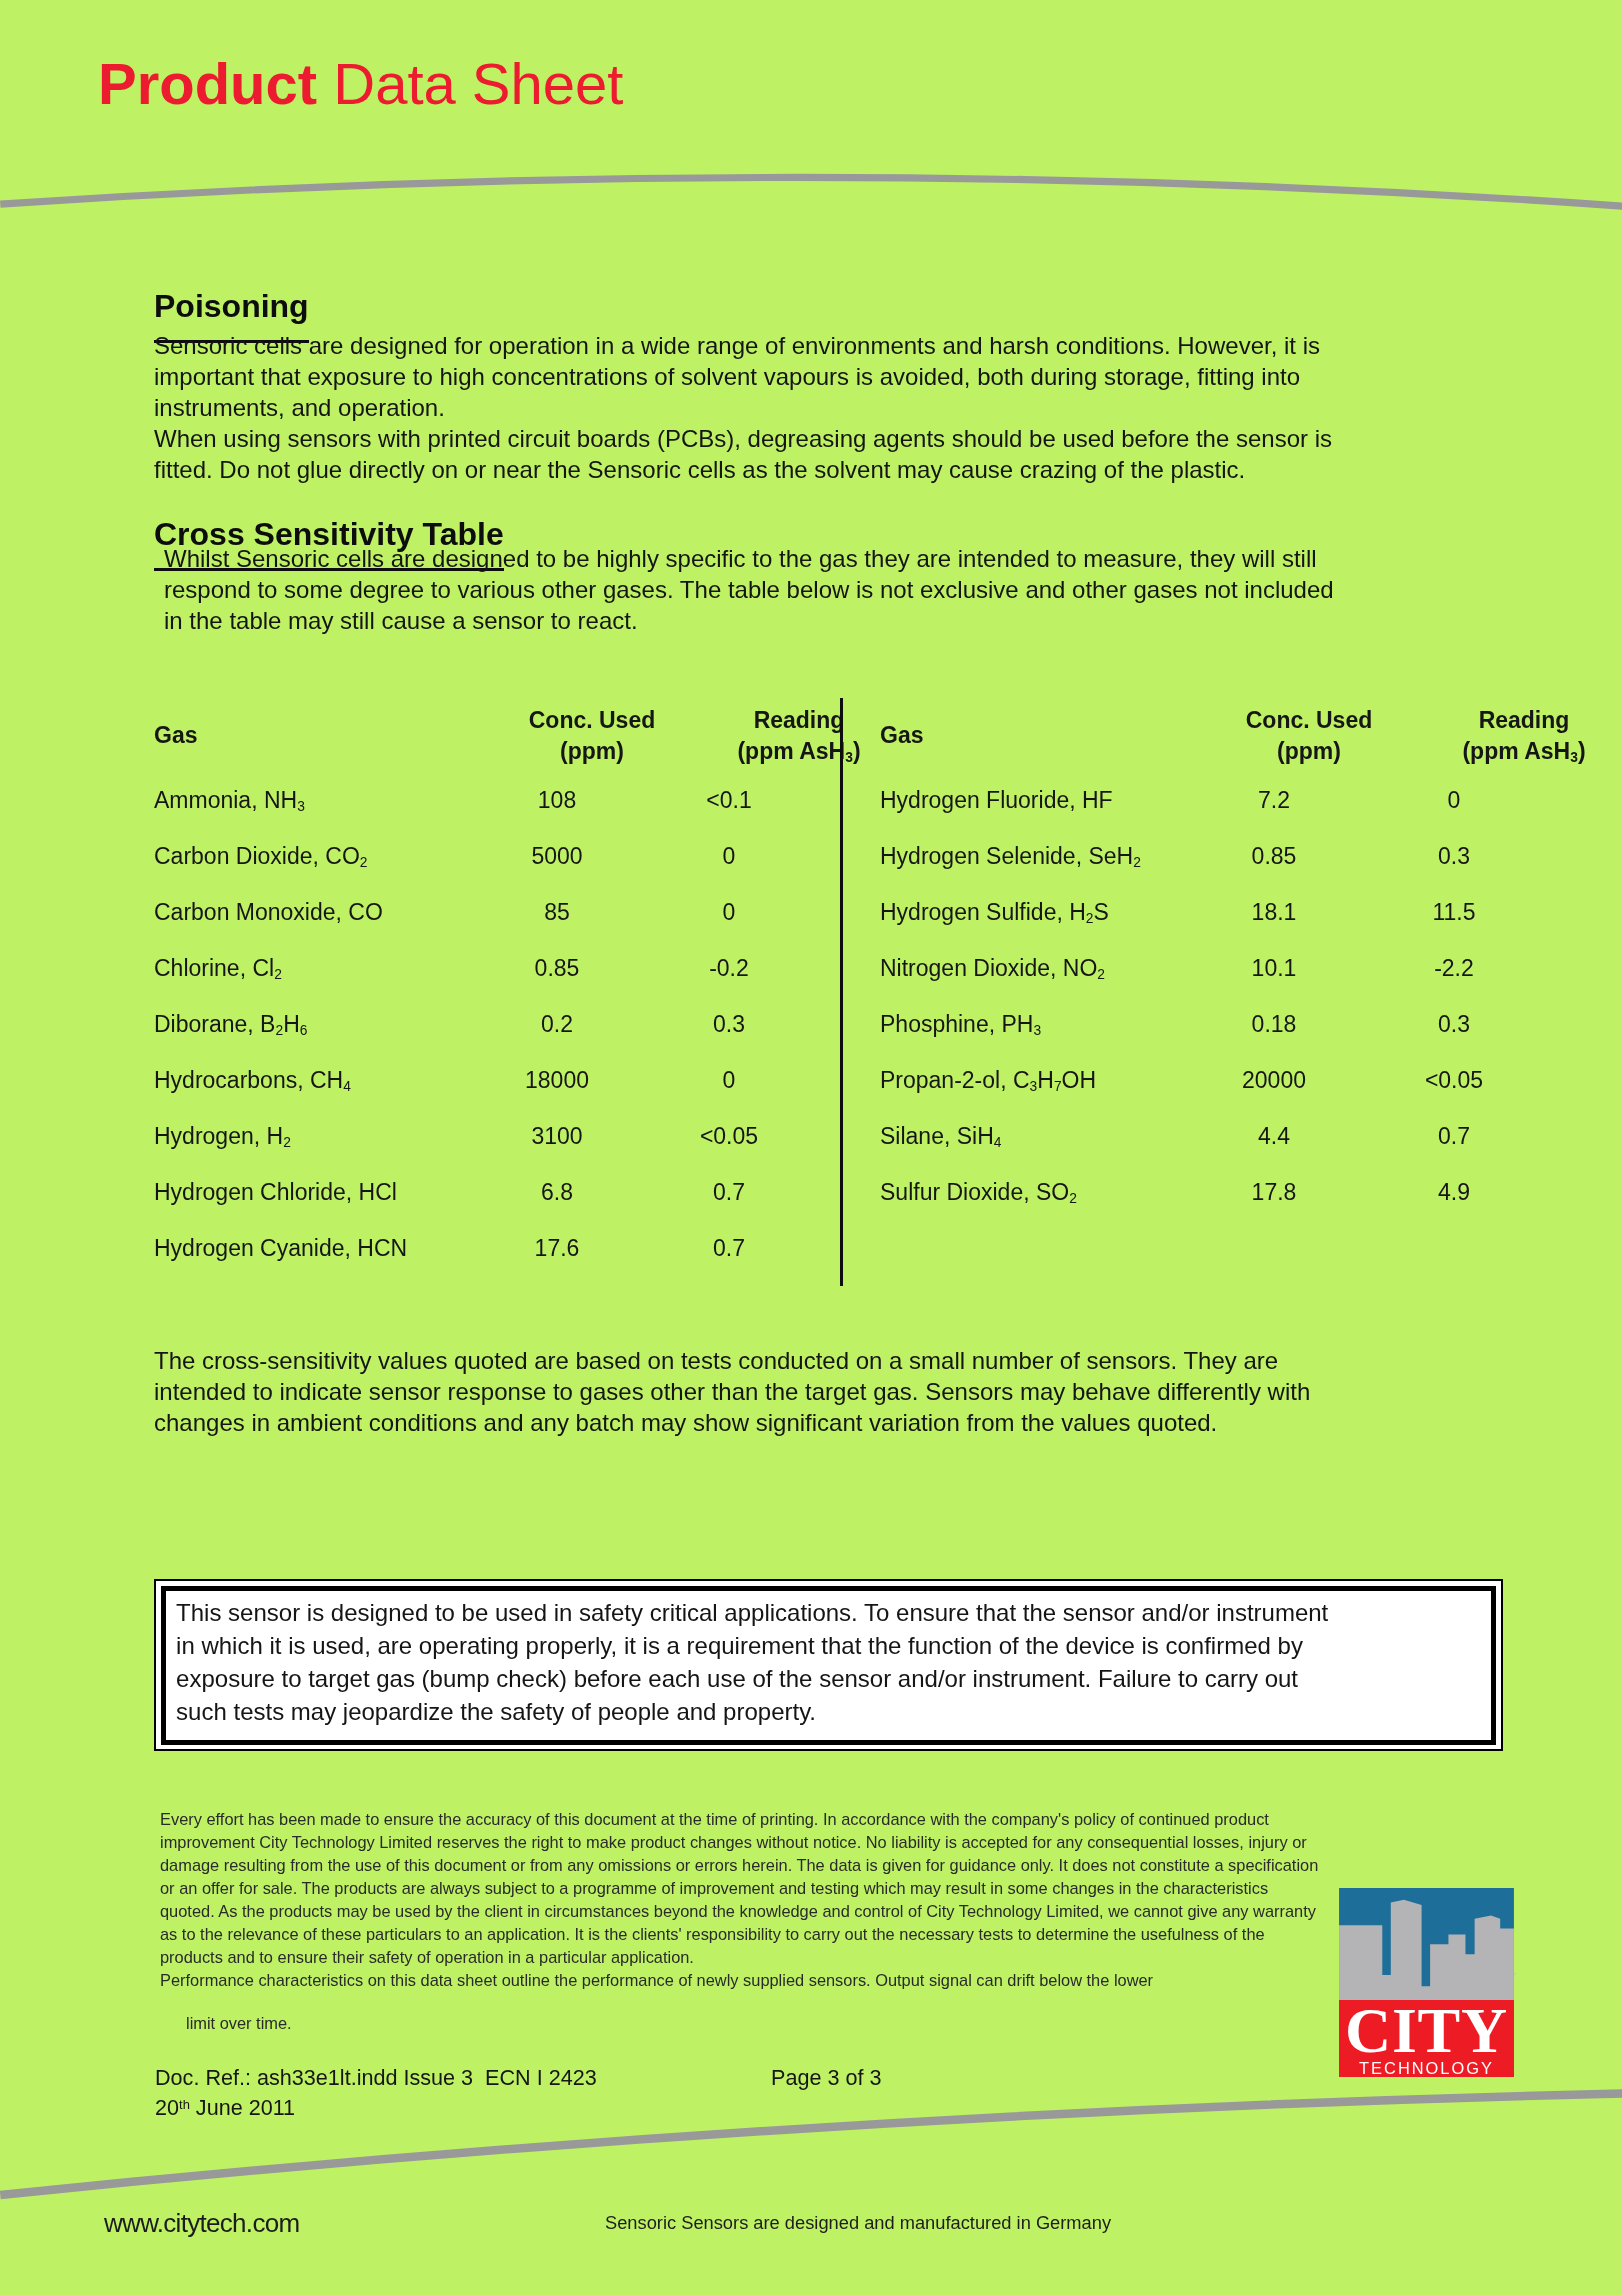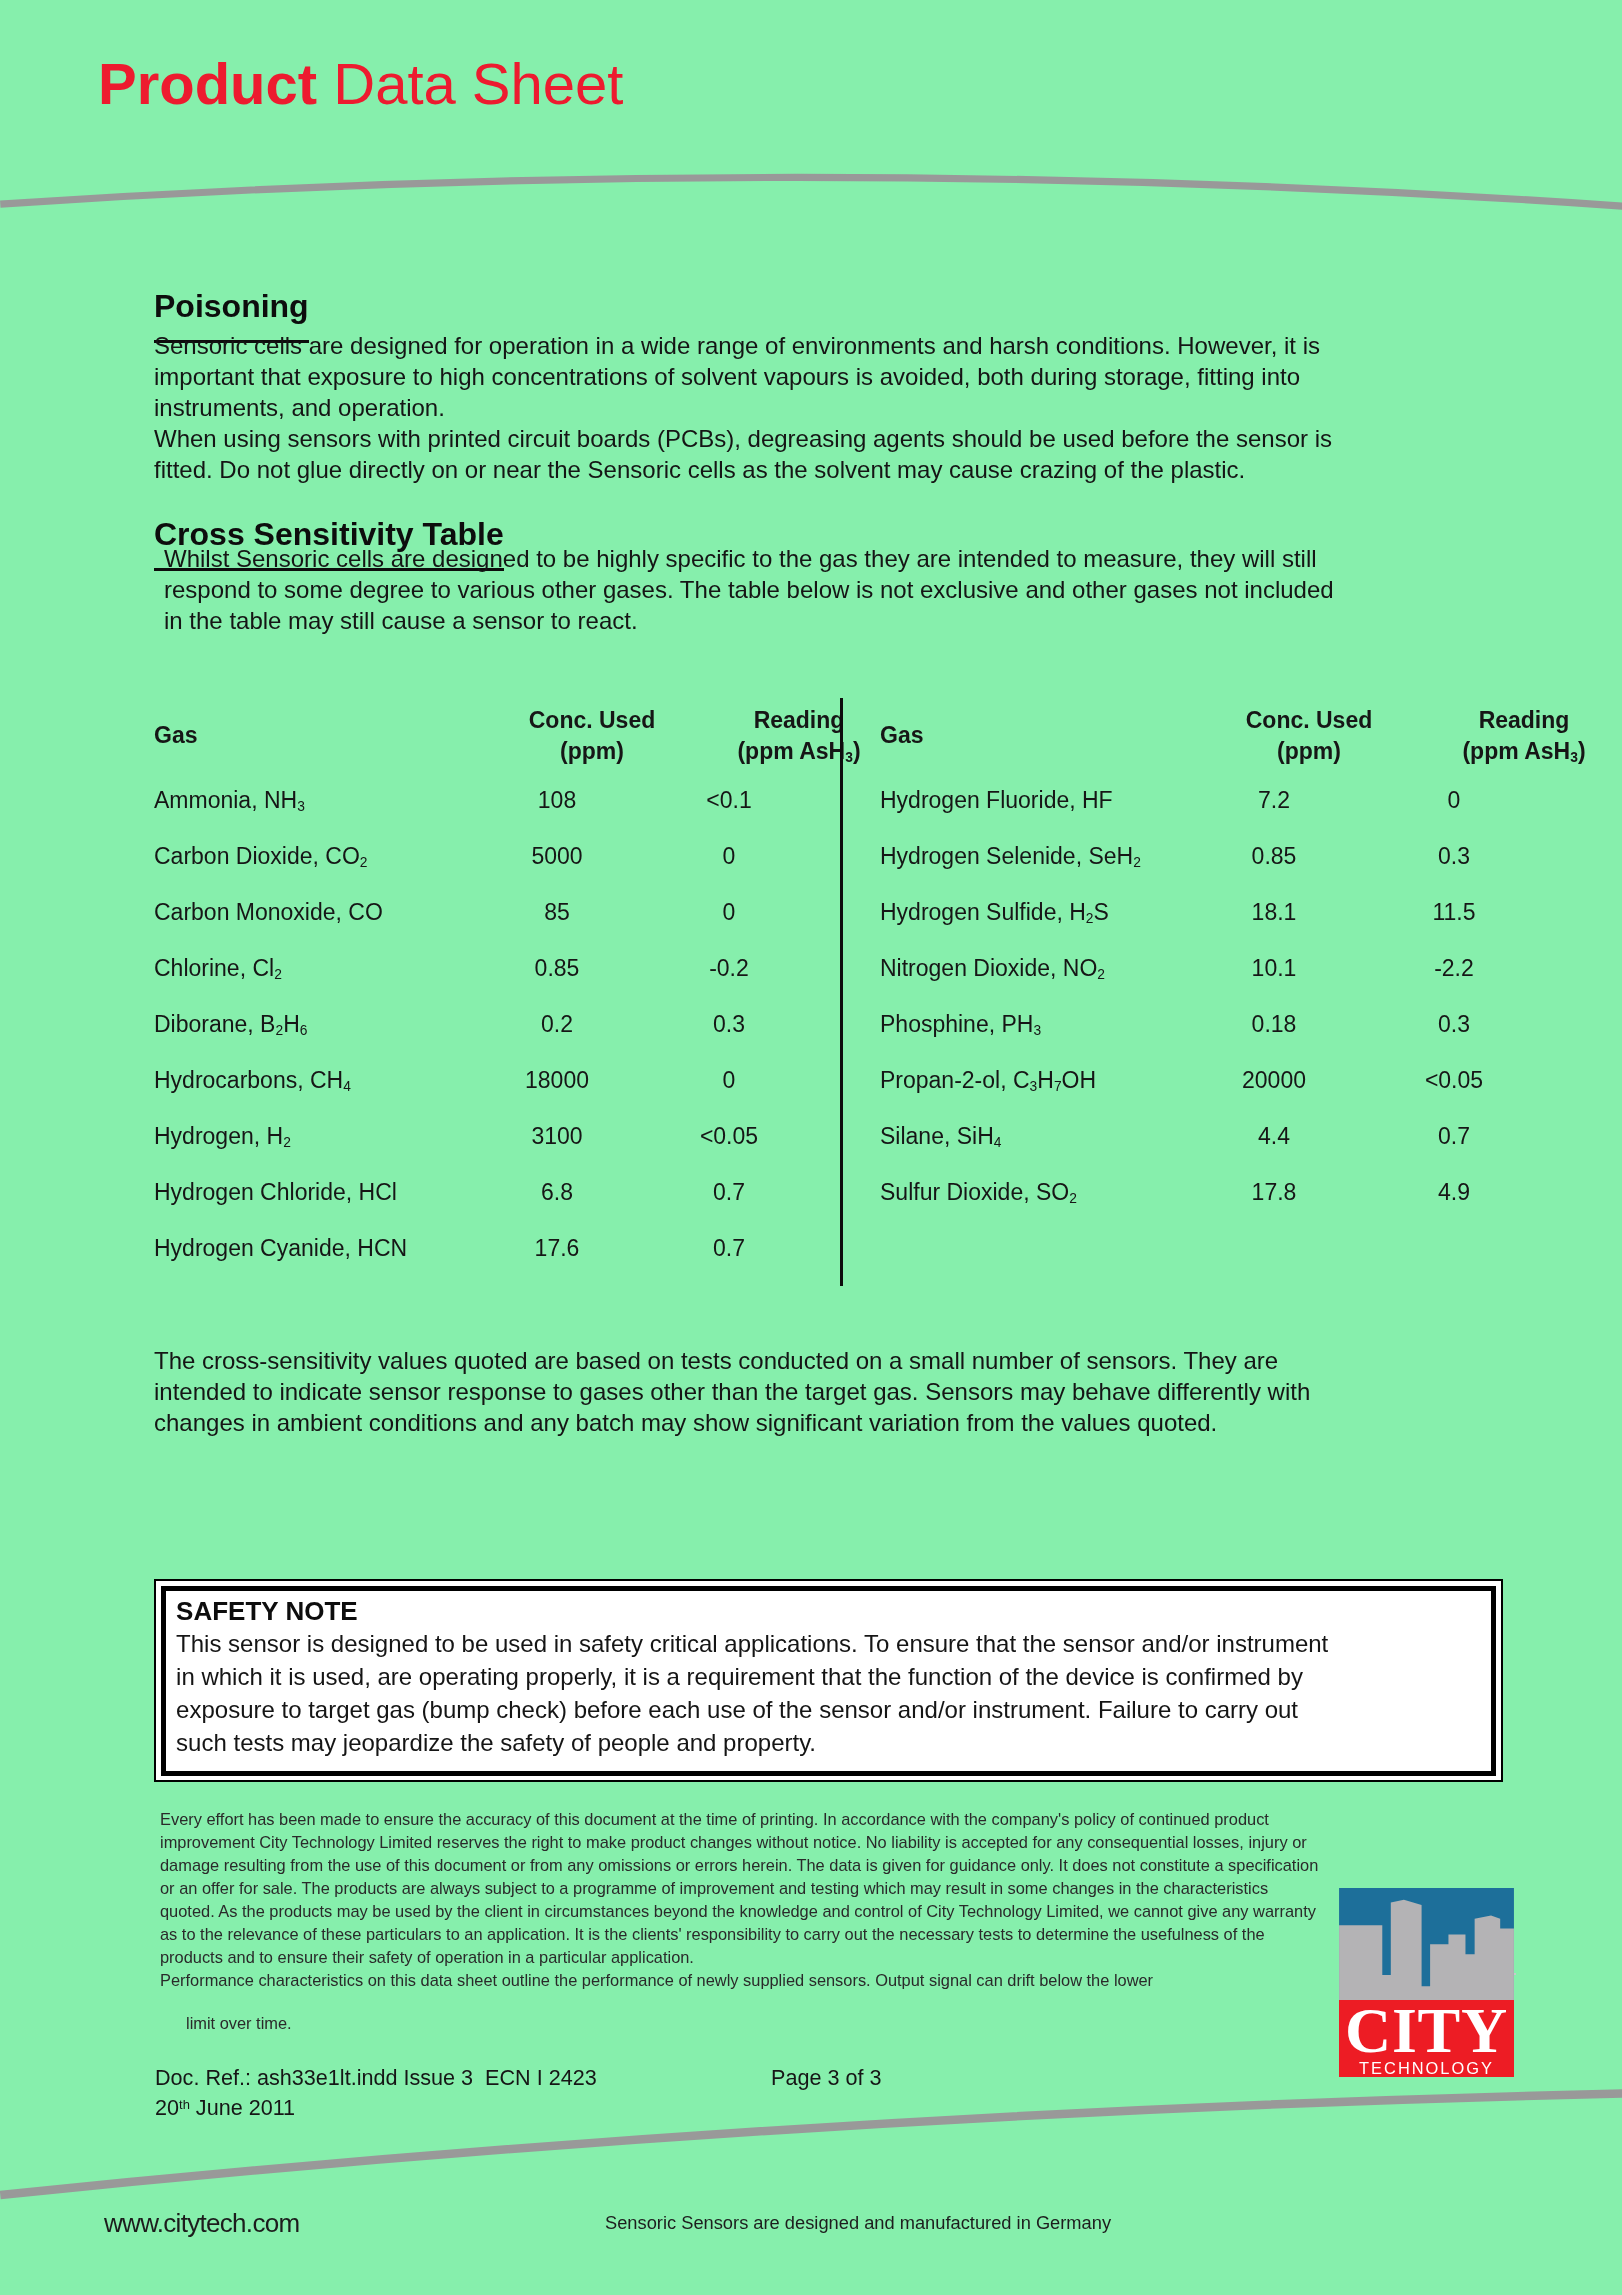--- a/index.html
+++ b/index.html
@@ -1,17 +1,17 @@
 <!DOCTYPE html>
 <html style="font-size:10.5px"><head>
 <meta charset="utf-8">
 <style>
   html,body{margin:0;padding:0;background:#e9e9e9;}
   .page{
-    position:relative; width:1623px; height:2295px; background:#86efac;
+    position:relative; width:1623px; height:2295px; background:#bef264;
     font-family:"Liberation Sans", sans-serif; color:#161616; overflow:hidden;
   }
   .abs{position:absolute;}
   sub{font-size:60%; vertical-align:baseline; position:relative; top:0.28em; line-height:0;}
   sup{font-size:60%; vertical-align:baseline; position:relative; top:-0.5em; line-height:0;}
 
   
   .doc-title{left:98px; top:50px; font-size:58px; color:#ed1b2f; letter-spacing:0px; white-space:pre;}
   .doc-title .b{font-weight:bold;}
 
@@ -187,21 +187,20 @@
           <div class="c-num">17.8</div>
           <div class="c-num">4.9</div>
         </div>
       </div>
   </div>
 
   <div class="abs body-par" style="left:154px; top:1345px;">The cross-sensitivity values quoted are based on tests conducted on a small number of sensors. They are<br>intended to indicate sensor response to gases other than the target gas. Sensors may behave differently with<br>changes in ambient conditions and any batch may show significant variation from the values quoted.</div>
 
   <div class="abs safety-outer">
     <div class="safety-inner">
-      <div class="safety-title">SAFETY NOTE</div>
       <div class="safety-body">This sensor is designed to be used in safety critical applications. To ensure that the sensor and/or instrument<br>in which it is used, are operating properly, it is a requirement that the function of the device is confirmed by<br>exposure to target gas (bump check) before each use of the sensor and/or instrument. Failure to carry out<br>such tests may jeopardize the safety of people and property.</div>
     </div>
   </div>
 
   <div class="abs fine">Every effort has been made to ensure the accuracy of this document at the time of printing. In accordance with the company's policy of continued product<br>improvement City Technology Limited reserves the right to make product changes without notice. No liability is accepted for any consequential losses, injury or<br>damage resulting from the use of this document or from any omissions or errors herein. The data is given for guidance only. It does not constitute a specification<br>or an offer for sale. The products are always subject to a programme of improvement and testing which may result in some changes in the characteristics<br>quoted. As the products may be used by the client in circumstances beyond the knowledge and control of City Technology Limited, we cannot give any warranty<br>as to the relevance of these particulars to an application. It is the clients' responsibility to carry out the necessary tests to determine the usefulness of the<br>products and to ensure their safety of operation in a particular application.<br>Performance characteristics on this data sheet outline the performance of newly supplied sensors. Output signal can drift below the lower</div>
   <div class="abs fine-limit">limit over time.</div>
 
   <div class="abs docref1">Doc. Ref.: ash33e1lt.indd Issue 3  ECN I 2423</div>
   <div class="abs docref-page">Page 3 of 3</div>
   <div class="abs docref2">20<sup>th</sup> June 2011</div>

